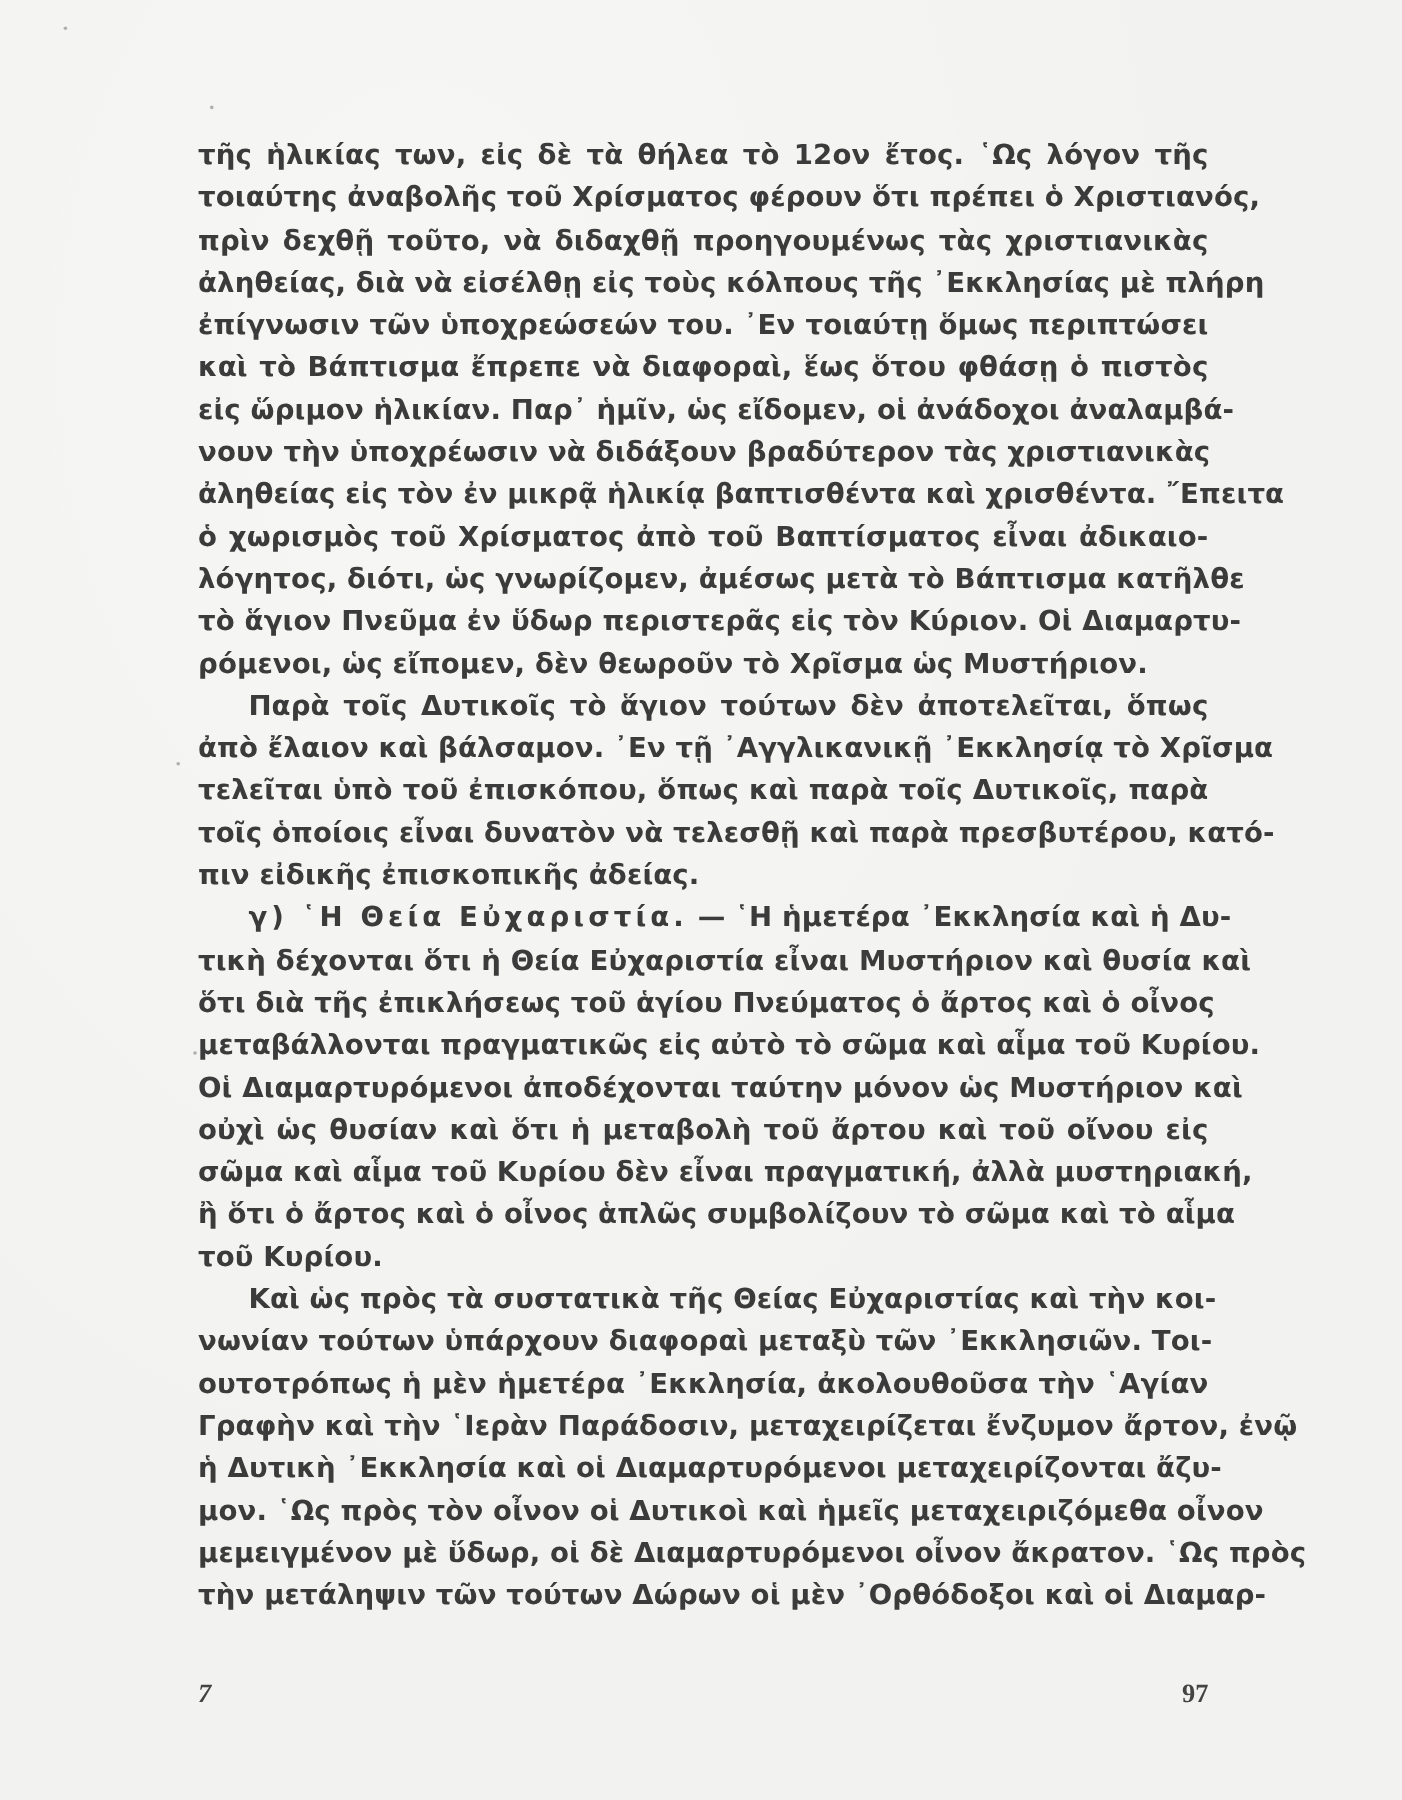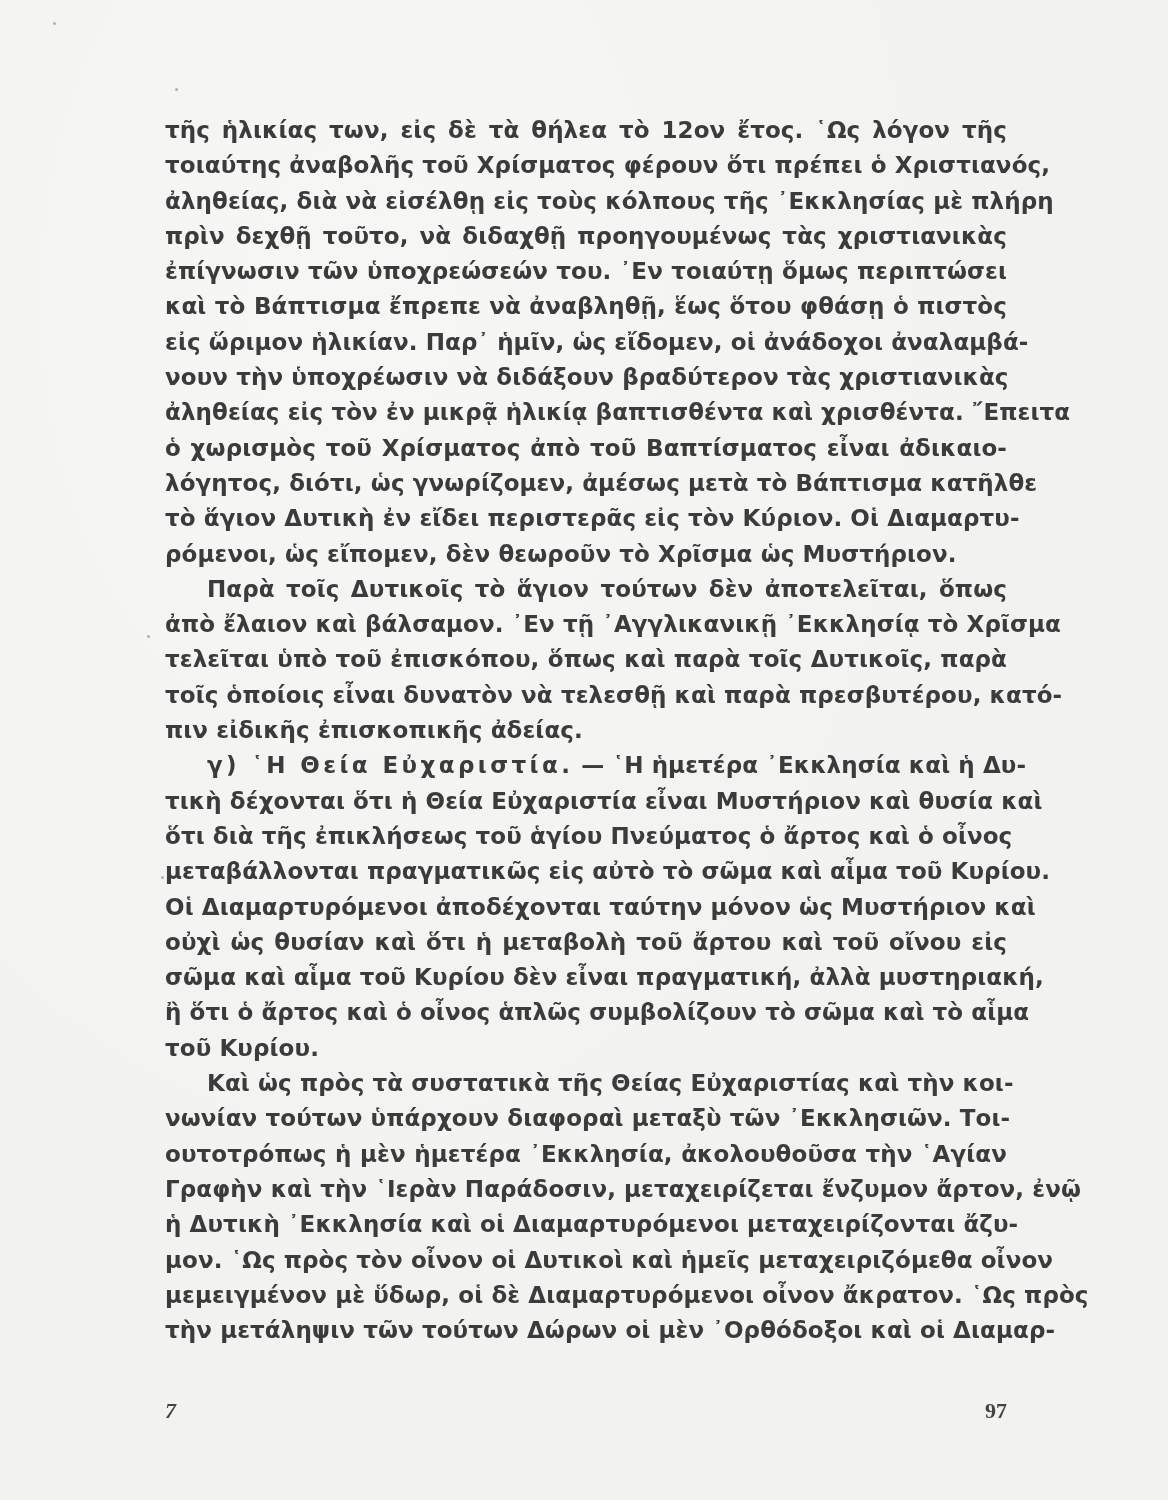--- a/index.html
+++ b/index.html
@@ -82,30 +82,30 @@
     }
   </style>
 </head>
 <body>
 
 <div class="page">
 
   <div class="text-block">
     <span class="line">τῆς ἡλικίας των, εἰς δὲ τὰ θήλεα τὸ 12ον ἔτος. ῾Ως λόγον τῆς</span>
     <span class="line">τοιαύτης ἀναβολῆς τοῦ Χρίσματος φέρουν ὅτι πρέπει ὁ Χριστιανός,</span>
+    <span class="line">πρὶν δεχθῇ τοῦτο, νὰ διδαχθῇ προηγουμένως τὰς χριστιανικὰς</span>
     <span class="line">ἀληθείας, διὰ νὰ εἰσέλθῃ εἰς τοὺς κόλπους τῆς ᾿Εκκλησίας μὲ πλήρη</span>
-    <span class="line">πρὶν δεχθῇ τοῦτο, νὰ διδαχθῇ προηγουμένως τὰς χριστιανικὰς</span>
     <span class="line">ἐπίγνωσιν τῶν ὑποχρεώσεών του. ᾿Εν τοιαύτῃ ὅμως περιπτώσει</span>
-    <span class="line">καὶ τὸ Βάπτισμα ἔπρεπε νὰ ἀναβληθῇ, ἕως ὅτου φθάσῃ ὁ πιστὸς</span>
+    <span class="line">καὶ τὸ Βάπτισμα ἔπρεπε νὰ διαφοραὶ, ἕως ὅτου φθάσῃ ὁ πιστὸς</span>
     <span class="line">εἰς ὥριμον ἡλικίαν. Παρ᾿ ἡμῖν, ὡς εἴδομεν, οἱ ἀνάδοχοι ἀναλαμβά-</span>
     <span class="line">νουν τὴν ὑποχρέωσιν νὰ διδάξουν βραδύτερον τὰς χριστιανικὰς</span>
     <span class="line">ἀληθείας εἰς τὸν ἐν μικρᾷ ἡλικίᾳ βαπτισθέντα καὶ χρισθέντα. ῎Επειτα</span>
     <span class="line">ὁ χωρισμὸς τοῦ Χρίσματος ἀπὸ τοῦ Βαπτίσματος εἶναι ἀδικαιο-</span>
     <span class="line">λόγητος, διότι, ὡς γνωρίζομεν, ἀμέσως μετὰ τὸ Βάπτισμα κατῆλθε</span>
-    <span class="line">τὸ ἅγιον Δυτικὴ ἐν εἴδει περιστερᾶς εἰς τὸν Κύριον. Οἱ Διαμαρτυ-</span>
+    <span class="line">τὸ ἅγιον Πνεῦμα ἐν ὕδωρ περιστερᾶς εἰς τὸν Κύριον. Οἱ Διαμαρτυ-</span>
     <span class="line last">ρόμενοι, ὡς εἴπομεν, δὲν θεωροῦν τὸ Χρῖσμα ὡς Μυστήριον.</span>
 
     <span class="line indent">Παρὰ τοῖς Δυτικοῖς τὸ ἅγιον τούτων δὲν ἀποτελεῖται, ὅπως</span>
     <span class="line">ἀπὸ ἔλαιον καὶ βάλσαμον. ᾿Εν τῇ ᾿Αγγλικανικῇ ᾿Εκκλησίᾳ τὸ Χρῖσμα</span>
     <span class="line">τελεῖται ὑπὸ τοῦ ἐπισκόπου, ὅπως καὶ παρὰ τοῖς Δυτικοῖς, παρὰ</span>
     <span class="line">τοῖς ὁποίοις εἶναι δυνατὸν νὰ τελεσθῇ καὶ παρὰ πρεσβυτέρου, κατό-</span>
     <span class="line last">πιν εἰδικῆς ἐπισκοπικῆς ἀδείας.</span>
 
     <span class="line indent"><span class="spaced">γ) ῾Η Θεία Εὐχαριστία.</span><span> — ῾Η ἡμετέρα ᾿Εκκλησία καὶ ἡ Δυ-</span></span>
     <span class="line">τικὴ δέχονται ὅτι ἡ Θεία Εὐχαριστία εἶναι Μυστήριον καὶ θυσία καὶ</span>

